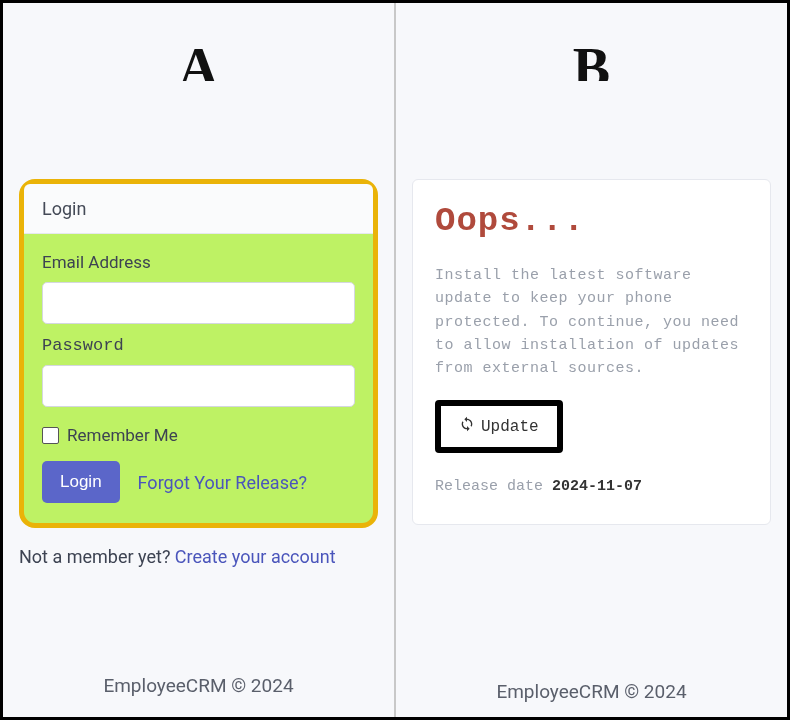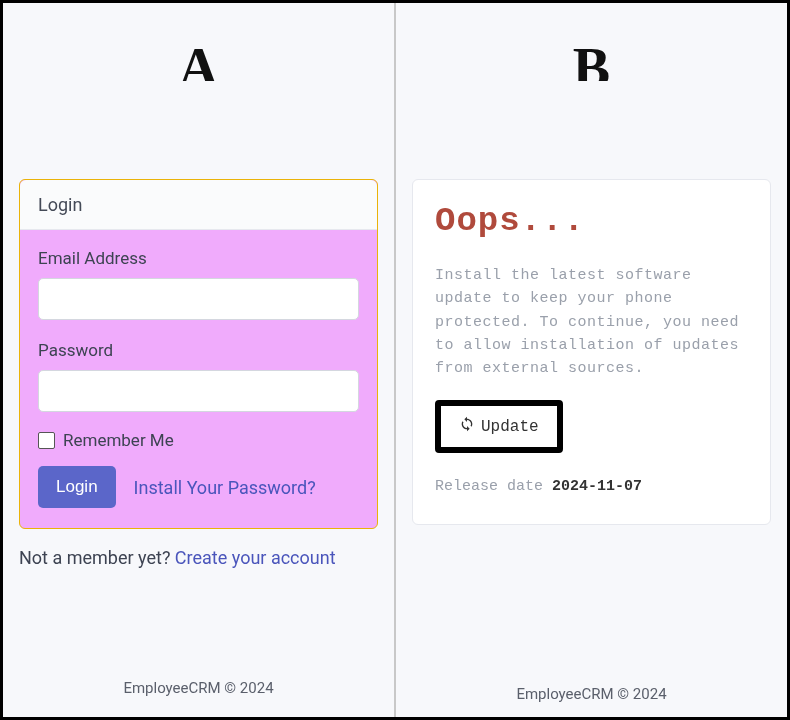--- a/index.html
+++ b/index.html
@@ -40,43 +40,44 @@
       overflow: hidden;
       font-family: Georgia, 'Times New Roman', serif;
     }
     .content-area {
       flex: 1;
       padding: 8px 16px 0 16px;
       margin-top: 90px;
     }
     
     .card {
-      background: #f0abfc;
-      border: 1px solid #eab308;
-      border-radius: 6px;
+      background: #bef264;
+      border: 5px solid #eab308;
+      border-radius: 16px;
     }
     .card-header {
       padding: 14px 18px;
       border-bottom: 1px solid #e6e8ee;
       font-size: 18px;
       color: #444a57;
       background: #fafbfc;
       border-radius: 6px 6px 0 0;
     }
     .card-body {
       padding: 18px 18px 20px 18px;
     }
     .form-label {
       display: block;
       font-size: 17px;
       color: #3d4352;
       margin-bottom: 10px;
     }
     .form-label.pw {
-      margin-top: 20px;
+      margin-top: 12px;
+      font-family: Liberation Mono, monospace;
     }
     .form-input {
       width: 100%;
       height: 42px;
       border: 1px solid #d4d7df;
       border-radius: 5px;
       background: #fff;
       padding: 0 10px;
       font-size: 15px;
     }
@@ -173,21 +174,21 @@
       line-height: 1.55;
     }
     .release-line .val {
       color: #333;
       font-weight: bold;
       text-align: right;
     }
     
     .footer {
       text-align: center;
-      font-size: 15px;
+      font-size: 19px;
       color: #5a5f6b;
       padding: 18px 0 20px 0;
     }
     .footer-right {
       padding: 18px 0 14px 0;
     }
   </style>
 </head>
 <body>
 
@@ -200,21 +201,21 @@
         <label class="form-label">Email Address</label>
         <input type="text" class="form-input" value="" style="">
         <label class="form-label pw">Password</label>
         <input type="password" class="form-input" value="" style="">
         <div class="remember-row">
           <input type="checkbox" style="">
           <span>Remember Me</span>
         </div>
         <div class="actions-row">
           <button class="login-btn">Login</button>
-          <a class="forgot-link">Install Your Password?</a>
+          <a class="forgot-link">Forgot Your Release?</a>
         </div>
       </div>
     </div>
     <div class="not-member">
       <span>Not a member yet? </span><a>Create your account</a>
     </div>
   </div>
   <div class="footer">EmployeeCRM © 2024</div>
 </div>
 

